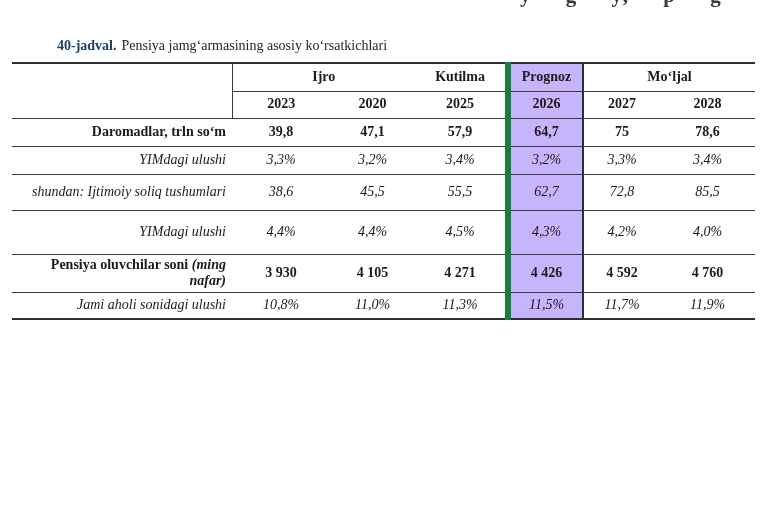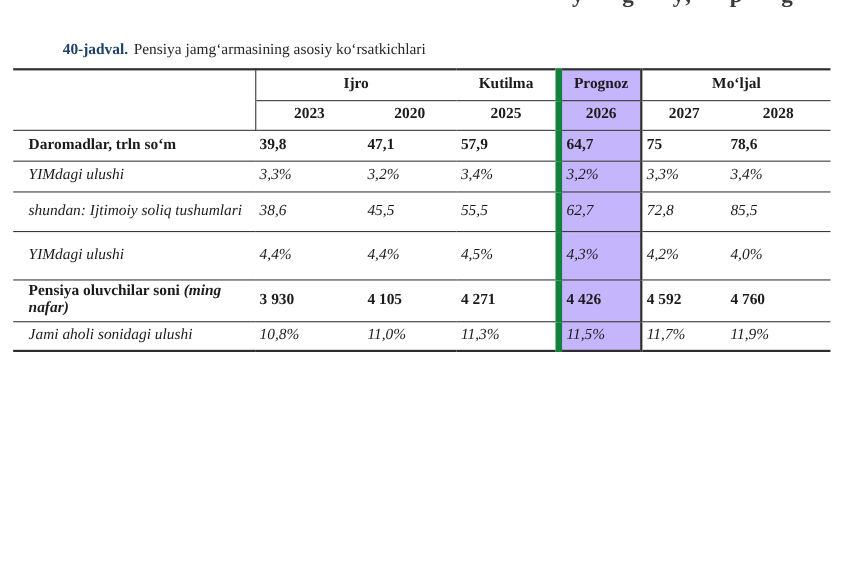--- a/index.html
+++ b/index.html
@@ -77,25 +77,25 @@
   tr.group-row { height: 28px; }
   tr.years-row { height: 27px; }
   tr.group-row th.group, tr.years-row th.year {
     text-align: center;
     font-weight: bold;
     border-bottom: 1px solid #3a3a3a;
   }
   tr.years-row th.corner { border-bottom: 1px solid #3a3a3a; }
   
   tbody th.rowlabel {
-    text-align: left;
+    text-align: right;
     padding-left: 14px;
     padding-right: 6px;
   }
-  tbody td.val { }
+  tbody td.val { text-align: center; }
   tbody tr { border-bottom: 1px solid #3a3a3a; }
   tbody tr:last-child { border-bottom: none; }
   
   .hl {
     background: #c4b5fd;
     border-left: 6px solid #15803d;
     border-right: 2px solid #2e2e2e;
   }
   
   tr.style-bold th.rowlabel, tr.style-bold td.val { font-weight: bold; }

